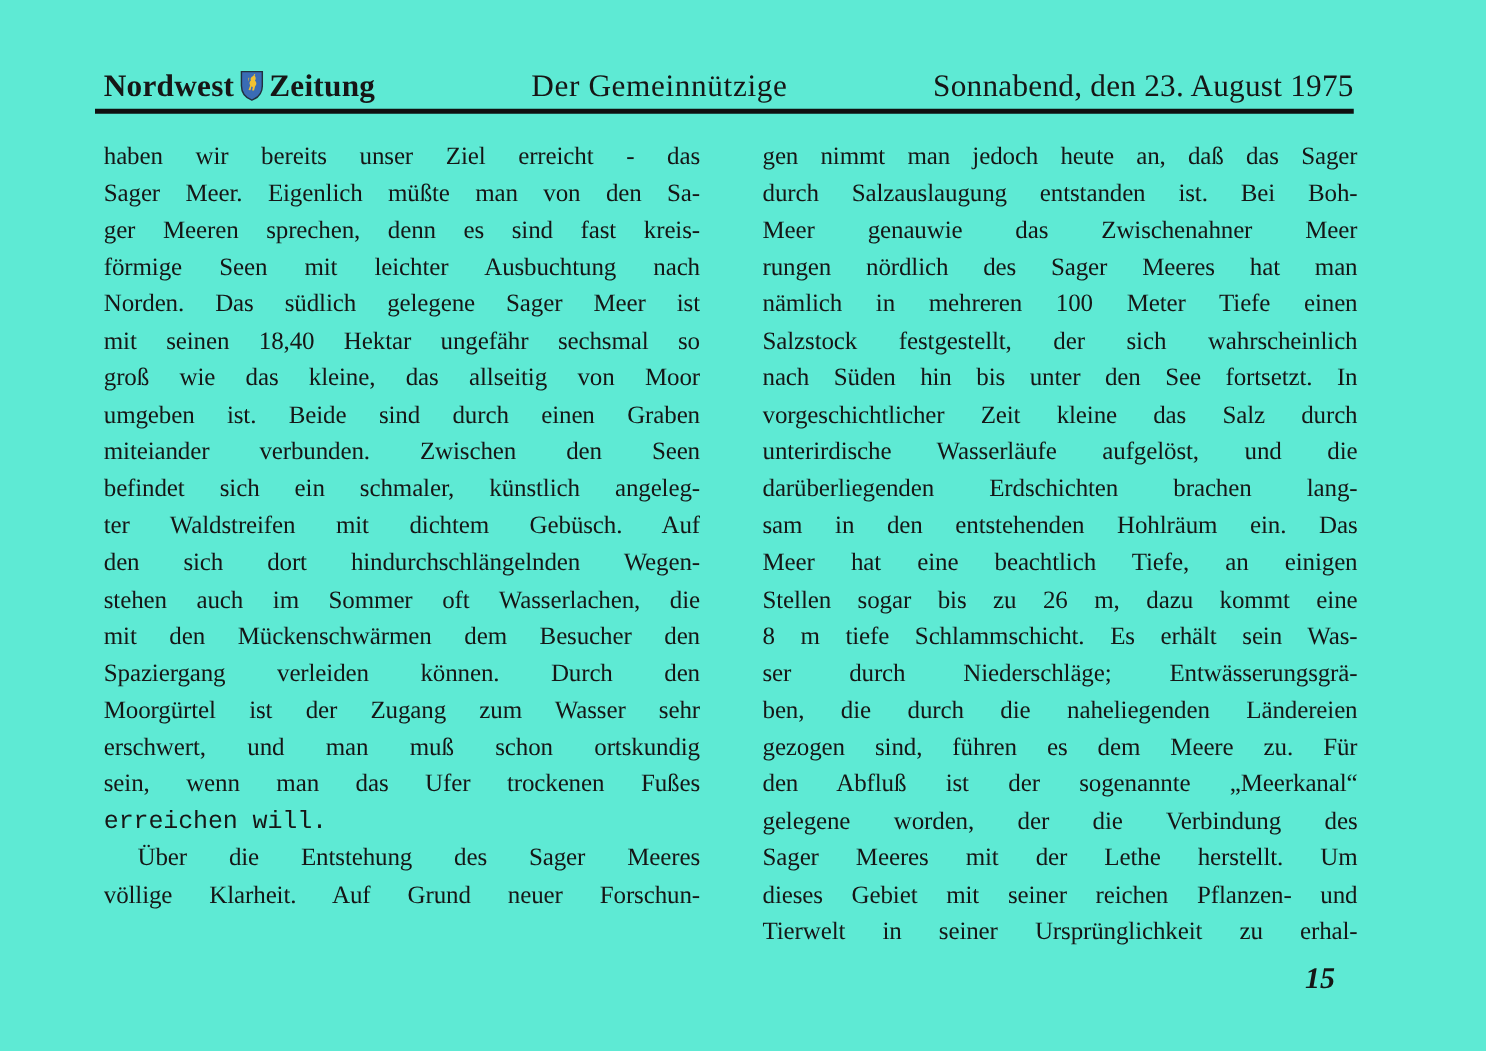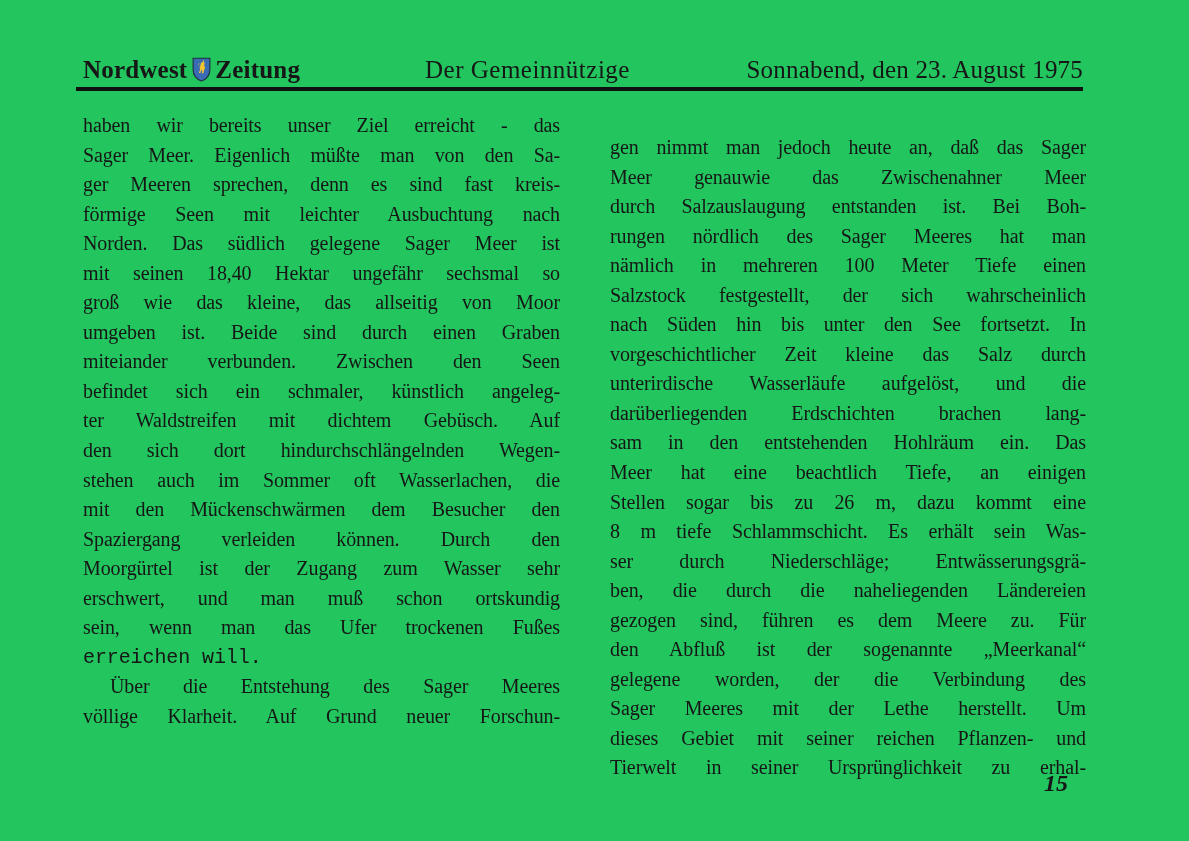--- a/index.html
+++ b/index.html
@@ -4,21 +4,21 @@
 <style>
   html, body {
     margin: 0;
     padding: 0;
     background: #ffffff;
   }
   .page {
     position: relative;
     width: 1189px;
     height: 841px;
-    background: #22c55e;
+    background: #5eead4;
     overflow: hidden;
     font-family: "Liberation Serif", serif;
     color: #161616;
   }
   
   .masthead {
     position: absolute;
     left: 83px;
     top: 55px;
     width: 1000px;
@@ -67,21 +67,21 @@
     left: 83px;
     top: 111px;
     width: 1003px;
     display: flex;
   }
   .col {
     font-size: 20px;
     letter-spacing: -0.1px;
   }
   .col-left  { width: 477px; margin-right: 50px; }
-  .col-right { width: 476px; margin-top: 22px; }
+  .col-right { width: 476px; }
   .line {
     height: 29.55px;
     line-height: 29.55px;
     overflow: hidden;
     text-align: justify;
     text-align-last: justify;
   }
   .line.nj {
     text-align: left;
     text-align-last: left;
@@ -138,22 +138,22 @@
         <div class="line">Spaziergang verleiden können. Durch den</div>
         <div class="line">Moorgürtel ist der Zugang zum Wasser sehr</div>
         <div class="line">erschwert, und man muß schon ortskundig</div>
         <div class="line">sein, wenn man das Ufer trockenen Fußes</div>
         <div class="line nj">erreichen will.</div>
         <div class="line ind">Über die Entstehung des Sager Meeres</div>
         <div class="line">völlige Klarheit. Auf Grund neuer Forschun-</div>
       </div>
     <div class="col col-right">
         <div class="line">gen nimmt man jedoch heute an, daß das Sager</div>
+        <div class="line">durch Salzauslaugung entstanden ist. Bei Boh-</div>
         <div class="line">Meer genauwie das Zwischenahner Meer</div>
-        <div class="line">durch Salzauslaugung entstanden ist. Bei Boh-</div>
         <div class="line">rungen nördlich des Sager Meeres hat man</div>
         <div class="line">nämlich in mehreren 100 Meter Tiefe einen</div>
         <div class="line">Salzstock festgestellt, der sich wahrscheinlich</div>
         <div class="line">nach Süden hin bis unter den See fortsetzt. In</div>
         <div class="line">vorgeschichtlicher Zeit kleine das Salz durch</div>
         <div class="line">unterirdische Wasserläufe aufgelöst, und die</div>
         <div class="line">darüberliegenden Erdschichten brachen lang-</div>
         <div class="line">sam in den entstehenden Hohlräum ein. Das</div>
         <div class="line">Meer hat eine beachtlich Tiefe, an einigen</div>
         <div class="line">Stellen sogar bis zu 26 m, dazu kommt eine</div>

